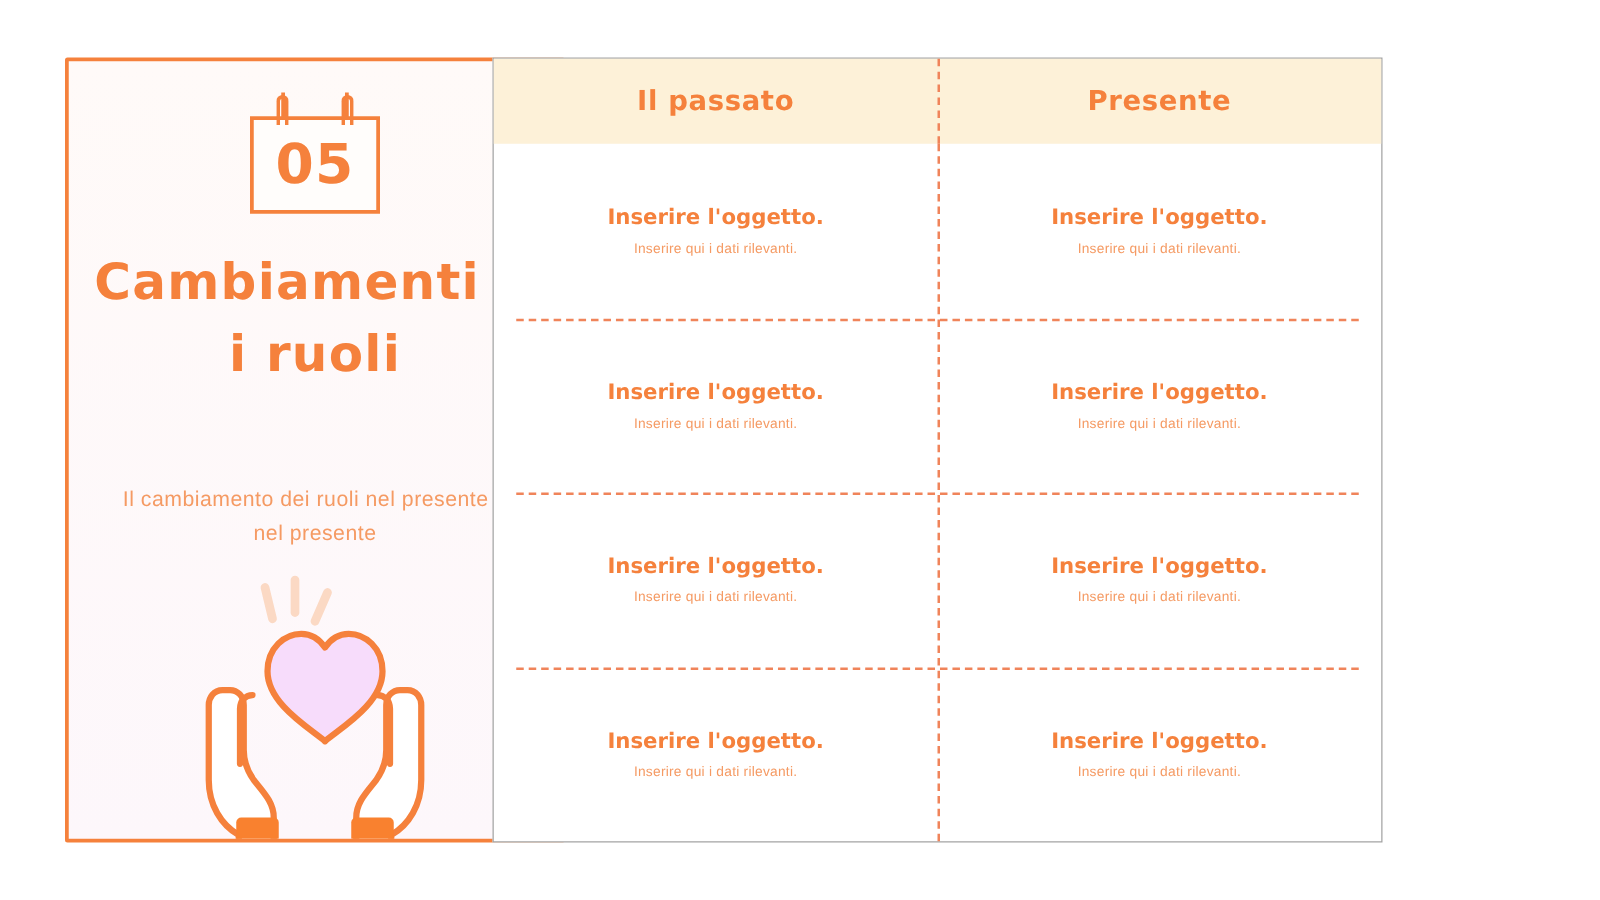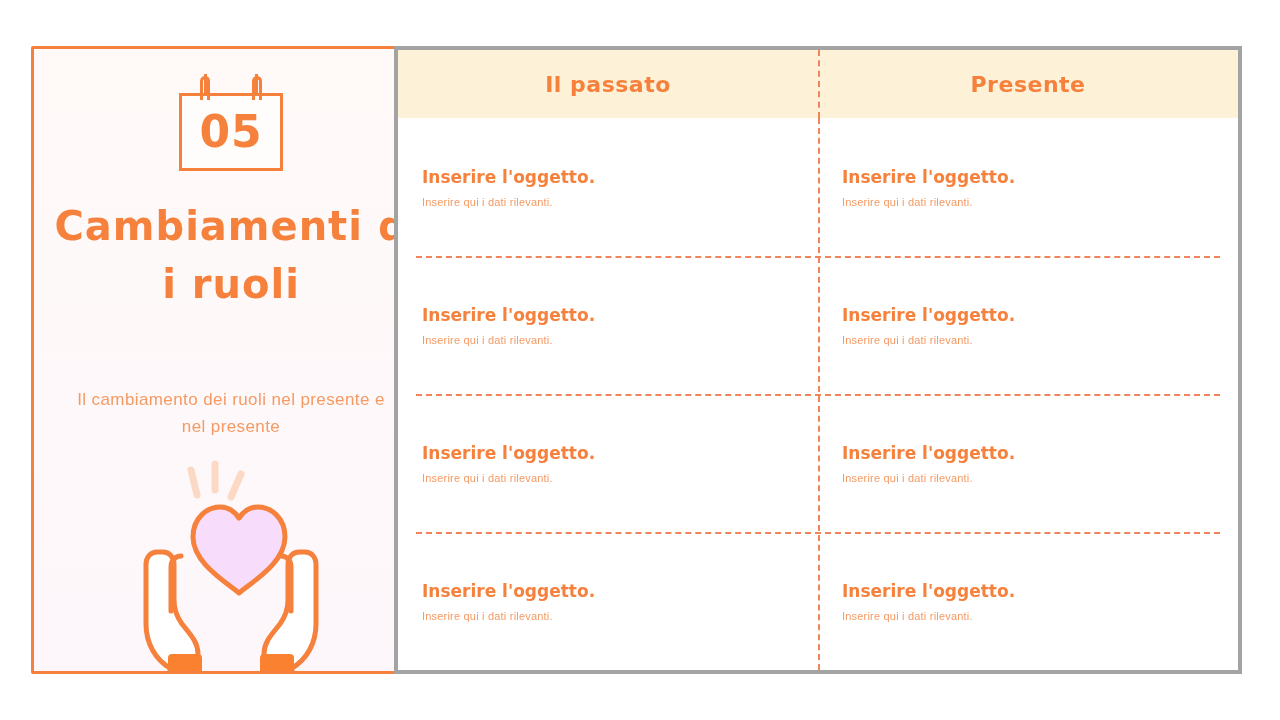--- a/index.html
+++ b/index.html
@@ -16,21 +16,21 @@
     position: relative;
     width: 1280px;
     height: 720px;
     background: #ffffff;
     box-sizing: border-box;
   }
 
   
   .left-panel {
     position: absolute;
-    left: 31px;
+    left: 52px;
     top: 46px;
     width: 400px;
     height: 628px;
     border: 3px solid #f5813c;
     border-radius: 2px;
     background: linear-gradient(180deg, #fffaf8 0%, #fdf7fb 100%);
     box-sizing: border-box;
     overflow: hidden;
   }
 
@@ -113,23 +113,23 @@
     transform: translateX(-50%);
     width: 200px;
     height: 215px;
   }
 
   
   .table-panel {
     position: absolute;
     left: 394px;
     top: 46px;
-    width: 848px;
+    width: 712px;
     height: 628px;
-    border: 4px solid #a3a3a3;
+    border: 1px solid #a3a3a3;
     box-sizing: border-box;
     background: #ffffff;
     display: flex;
     flex-direction: column;
   }
 
   .table-head {
     display: flex;
     height: 68px;
     background: #fdf1d8;
@@ -164,21 +164,21 @@
     position: absolute;
     left: 18px;
     right: 18px;
     top: 0;
     border-top: 2px dashed #f0845a;
   }
   .cell {
     flex: 1 1 50%;
     display: flex;
     flex-direction: column;
-    align-items: flex-start;
+    align-items: center;
     justify-content: center;
     padding: 0 24px;
     box-sizing: border-box;
     text-align: center;
   }
   .cell .obj {
     color: #f5813c;
     font-family: "DejaVu Sans", sans-serif;
     font-weight: 700;
     font-size: 17px;

